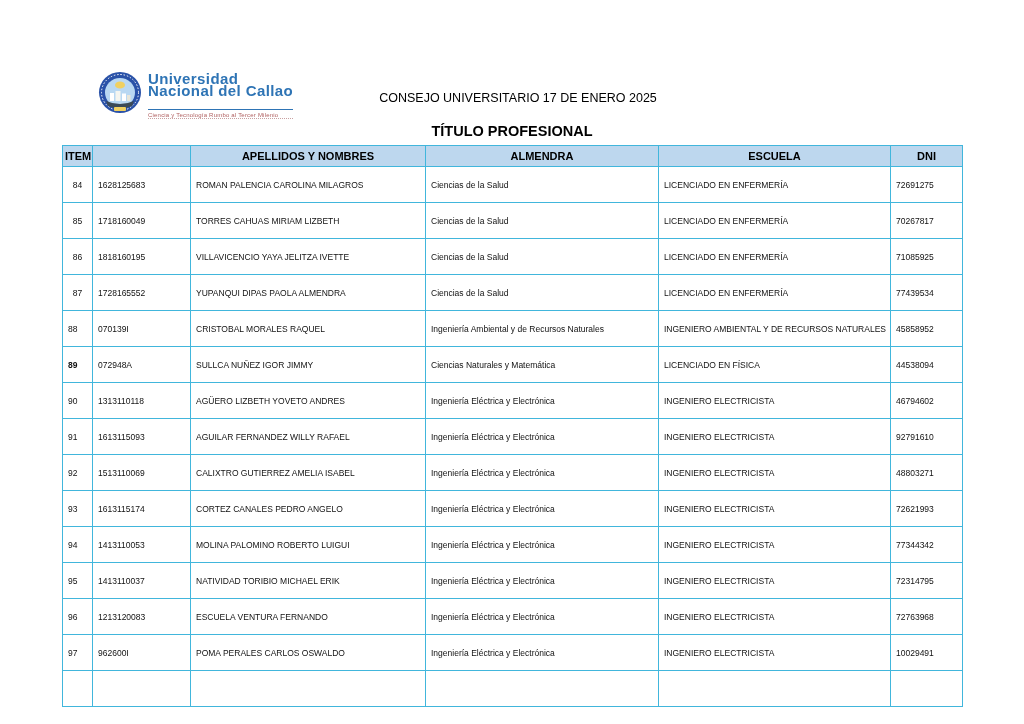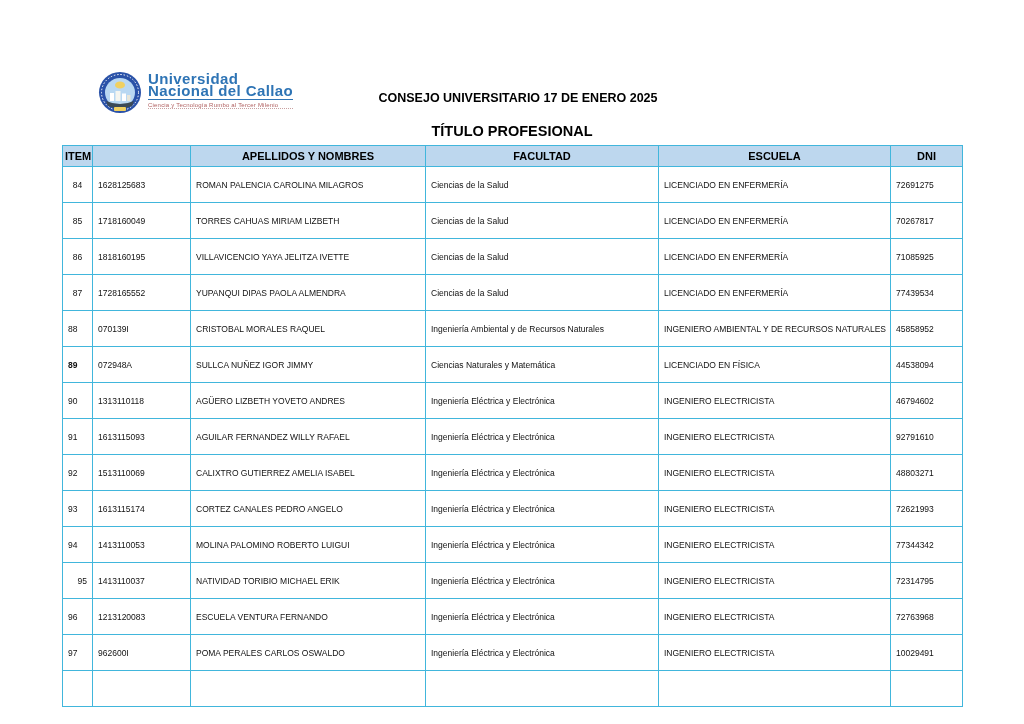--- a/index.html
+++ b/index.html
@@ -30,37 +30,37 @@
   #crest { width: 44px; height: 43px; }
   #uni-text { padding-top: 2px; }
   .uni-name {
     color: var(--brand-blue);
     font-weight: bold;
     font-size: 15px;
     line-height: 12px;
     letter-spacing: 0.4px;
     white-space: nowrap;
   }
-  .uni-name.underlined { border-bottom: 1.5px solid var(--brand-blue); padding-bottom: 2px; }
+  .uni-name.underlined { border-bottom: 1.5px solid var(--brand-blue); padding-bottom: 12px; }
   .uni-tagline {
     margin-top: 2px;
     font-size: 6px;
     letter-spacing: 0.2px;
     color: var(--tagline-red);
     border-bottom: 1px dotted #c9a0a0;
     white-space: nowrap;
   }
   #doc-title {
     position: absolute;
     top: 91px;
     left: 0;
     width: 100%;
     text-align: center;
     font-size: 12.5px;
-    font-weight: bold;
+    font-weight: normal;
     color: #000;
     padding-left: 12px;
   }
   #doc-subtitle {
     position: absolute;
     top: 123px;
     left: 0;
     width: 100%;
     text-align: center;
     font-size: 14.5px;
@@ -141,21 +141,21 @@
         <col style="width:235px">
       <col style="width:233px">
         <col style="width:232px">
         <col style="width:72px">
     </colgroup>
     <thead>
       <tr>
         <th>ITEM</th>
         <th></th>
         <th>APELLIDOS Y NOMBRES</th>
-        <th>FACULTAD</th>
+        <th>ALMENDRA</th>
         <th>ESCUELA</th>
         <th>DNI</th>
       </tr>
     </thead>
     <tbody>
         <tr>
       <td class="cell-item" style="text-align: center;">84</td>
       <td>1628125683</td>
       <td>ROMAN PALENCIA CAROLINA MILAGROS</td>
       <td>Ciencias de la Salud</td>
@@ -236,21 +236,21 @@
     </tr>
         <tr>
       <td class="cell-item" style="text-align: left;">94</td>
       <td>1413110053</td>
       <td>MOLINA PALOMINO ROBERTO LUIGUI</td>
       <td>Ingeniería Eléctrica y Electrónica</td>
       <td>INGENIERO ELECTRICISTA</td>
       <td>77344342</td>
     </tr>
         <tr>
-      <td class="cell-item" style="text-align: right;">95</td>
+      <td class="cell-item" style="text-align: left;">95</td>
       <td>1413110037</td>
       <td>NATIVIDAD TORIBIO MICHAEL ERIK</td>
       <td>Ingeniería Eléctrica y Electrónica</td>
       <td>INGENIERO ELECTRICISTA</td>
       <td>72314795</td>
     </tr>
         <tr>
       <td class="cell-item" style="text-align: left;">96</td>
       <td>1213120083</td>
       <td>ESCUELA VENTURA FERNANDO</td>

